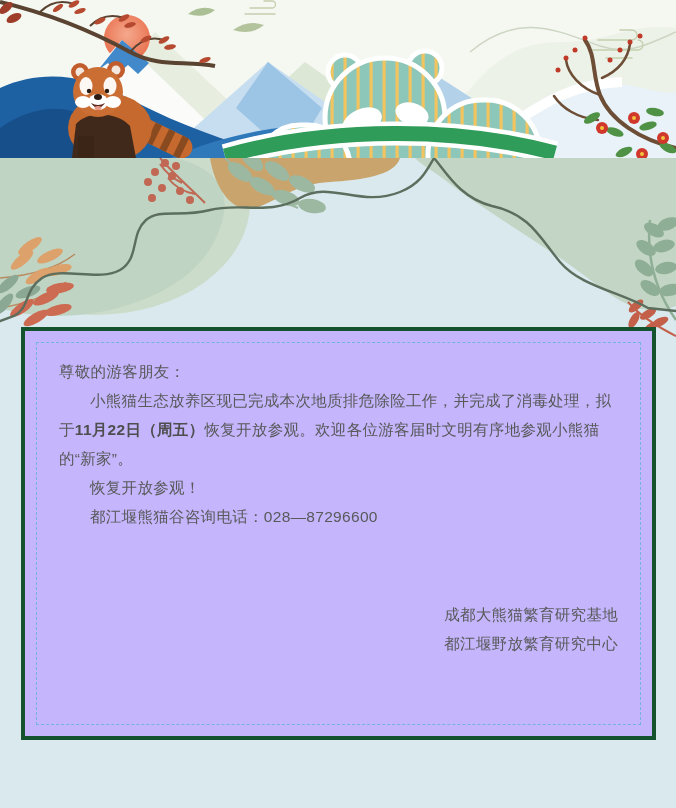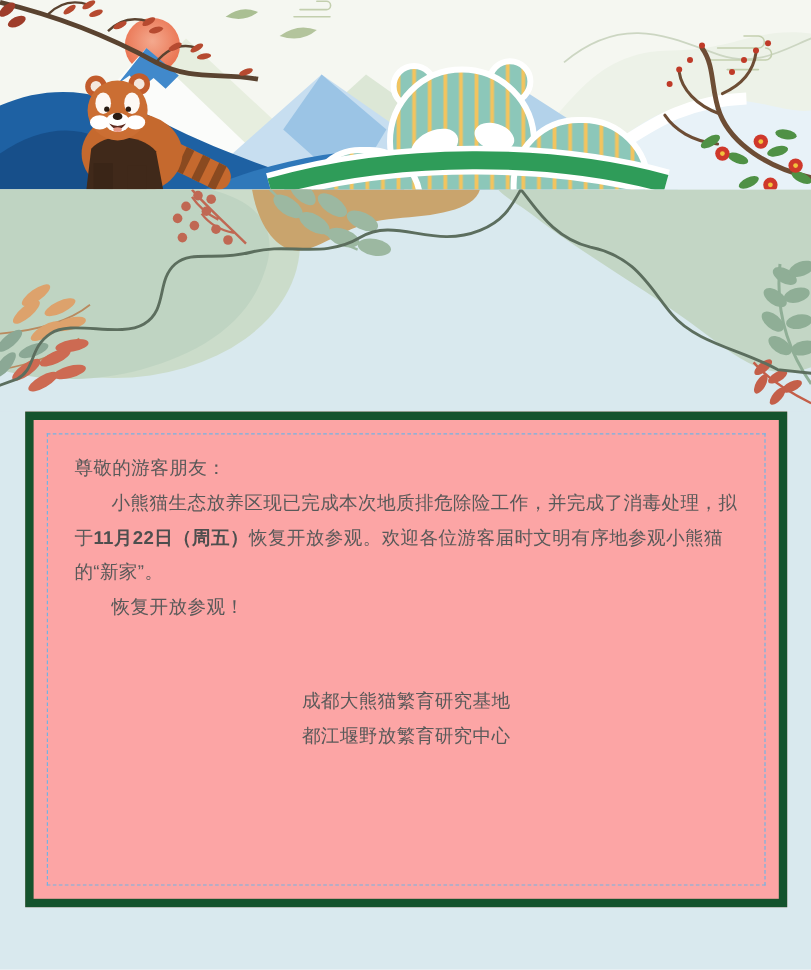--- a/index.html
+++ b/index.html
@@ -4,35 +4,35 @@
 <style>
   html,body{margin:0;padding:0;background:#eef3f5;}
   .page{
     position:relative;width:676px;height:808px;margin:0 auto;overflow:hidden;
     background:#d9e9ee;
     font-family:"Liberation Sans","DejaVu Sans",sans-serif;
   }
   .header-svg{position:absolute;top:0;left:0;display:block;}
   .band-svg{position:absolute;top:158px;left:0;display:block;}
   .card{
-    position:absolute;left:21px;top:343px;width:635px;height:413px;
-    background:#fca5a5;border:7px solid #14532d;box-sizing:border-box;
+    position:absolute;left:21px;top:327px;width:635px;height:413px;
+    background:#c4b5fd;border:4px solid #14532d;box-sizing:border-box;
   }
   .dashed{
     position:absolute;top:11px;left:11px;right:11px;bottom:11px;
     border:1px dashed #73b3e3;box-sizing:border-box;
     padding:14px 22px;
     color:#595959;font-size:15.5px;line-height:29px;letter-spacing:.3px;
   }
   .dashed p{margin:0;}
   .greeting{margin:0 0 29px 0;}
   .para,.thanks,.phone{text-indent:2em;}
   .phone{margin-top:22px;}
   .para b{font-weight:bold;color:#4e4e4e;margin-top:12px;}
-  .sig{margin-top:49px;text-align:center;font-family:Liberation Serif, serif;}
+  .sig{margin-top:69px;text-align:right;font-family:Liberation Serif, serif;}
 </style>
 </head>
 <body>
 
 <div class="page">
 
   <svg class="header-svg" width="676" height="158" viewBox="0 0 676 158">
     <defs>
       <radialGradient id="sunG" cx="50%" cy="42%" r="60%">
         <stop offset="0%" stop-color="#f4a98e"></stop>
@@ -276,20 +276,21 @@
 
     <path d="M434,0 C426,14 420,26 400,34 C360,50 330,22 300,40 C270,58 240,44 210,52 C180,60 160,50 146,62 C130,76 140,100 120,112 C100,124 60,108 42,120 C24,132 30,150 14,158 L0,163
              M434,0 C446,14 460,40 492,48 C530,56 540,80 560,104 C580,128 620,134 648,150 L676,153" stroke="#5c6e5e" stroke-width="2.4" fill="none" stroke-linecap="round"></path>
   </svg>
 
   <div class="card">
     <div class="dashed">
       <p class="greeting">尊敬的游客朋友：</p>
       <p class="para"><span>小熊猫生态放养区现已完成本次地质排危除险工作，并完成了消毒处理，拟于</span><b>11月22日（周五）</b><span>恢复开放参观。欢迎各位游客届时文明有序地参观小熊猫的“新家”。</span></p>
       <p class="thanks">恢复开放参观！</p>
+      <p class="phone">都江堰熊猫谷咨询电话：028—87296600</p>
       <div class="sig">
         <div>成都大熊猫繁育研究基地</div>
         <div>都江堰野放繁育研究中心</div>
       </div>
     </div>
   </div>
 
 </div>
 
 </body></html>

